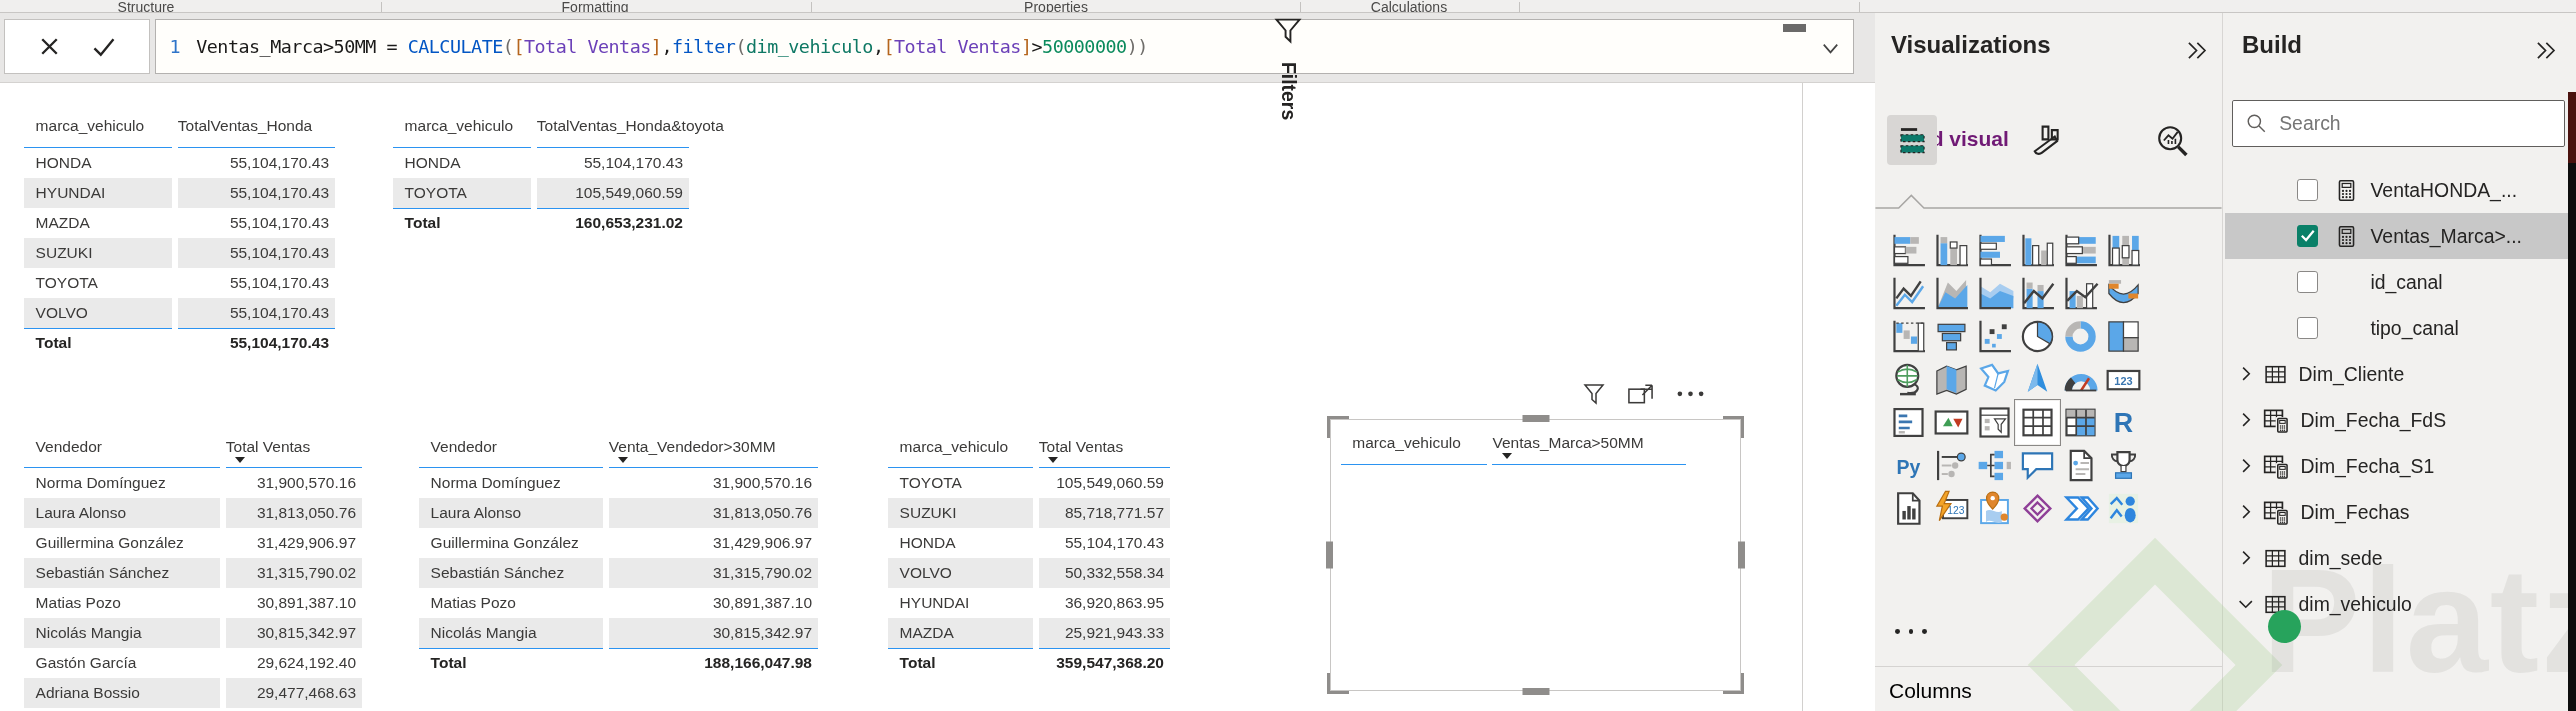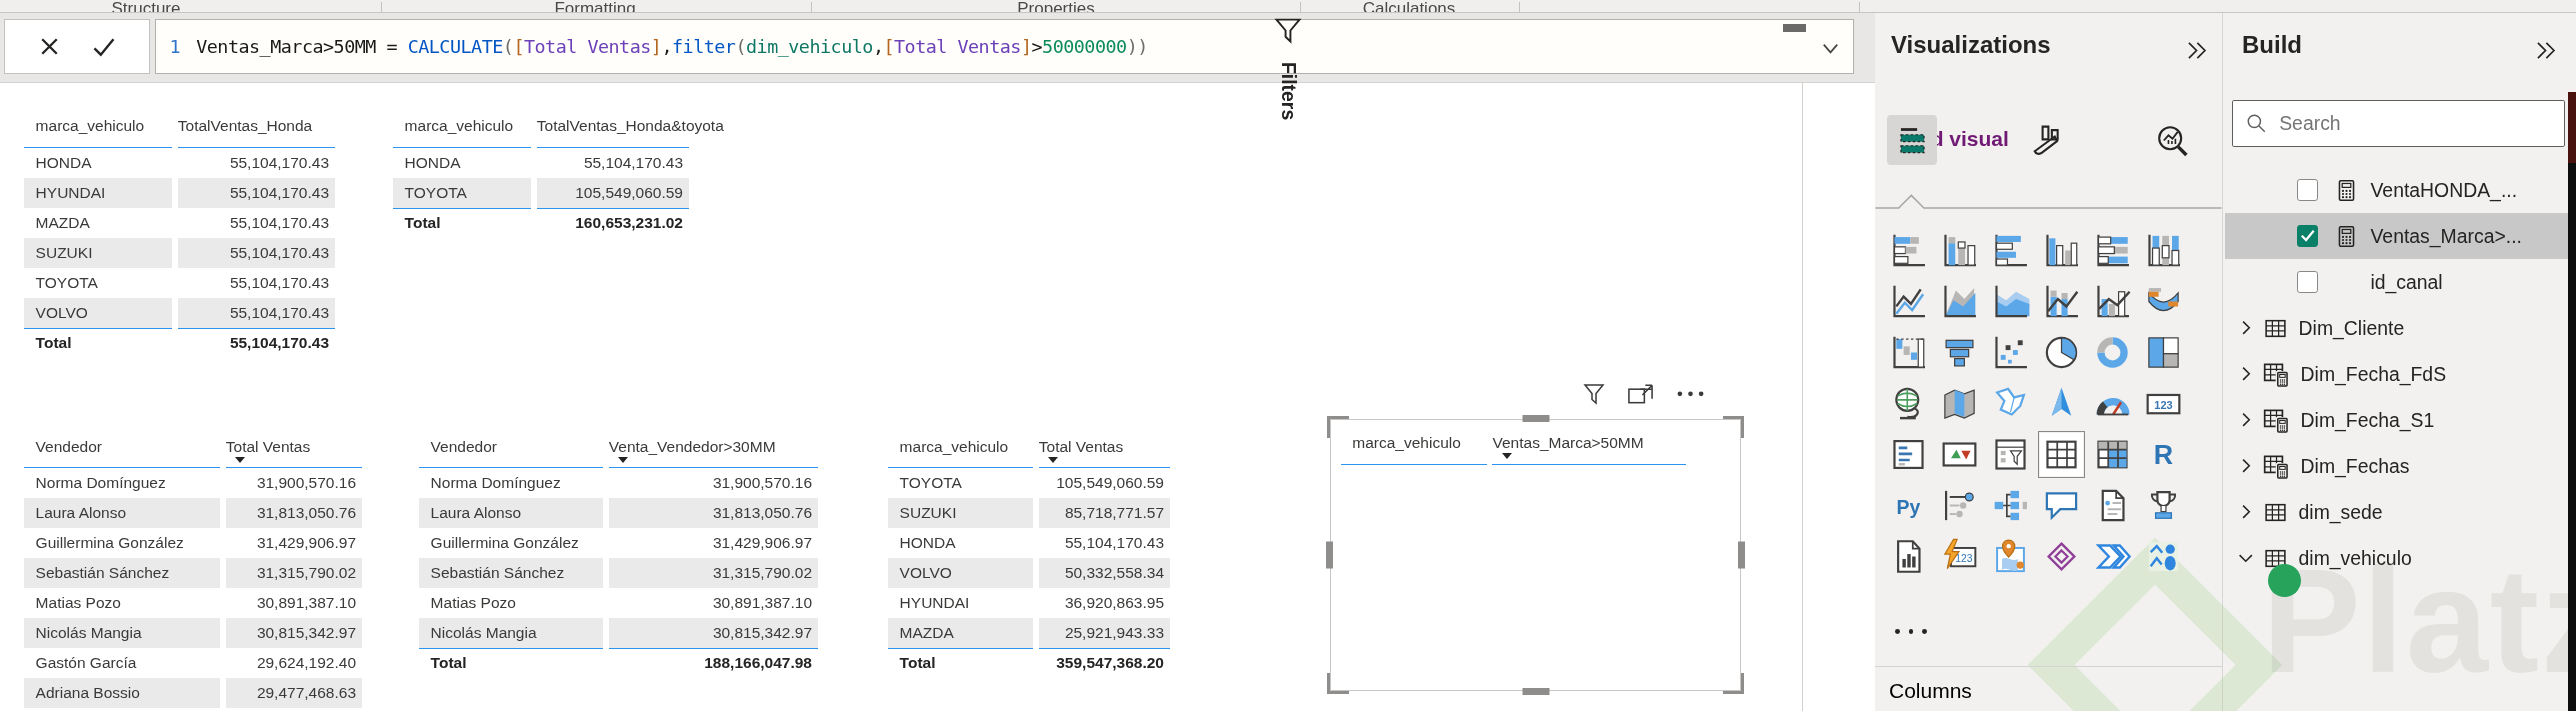--- a/index.html
+++ b/index.html
@@ -4,21 +4,21 @@
 <style>
   * { margin:0; padding:0; box-sizing:border-box; }
   html,body { width:2576px; height:711px; overflow:hidden; background:#fff;
     font-family:"Liberation Sans", sans-serif; color:#252423; }
   .abs { position:absolute; }
 
   
   .ribbon-strip { position:absolute; left:0; top:0; width:2576px; height:12.6px;
     background:#f0efee; border-bottom:1px solid #c8c6c4; overflow:hidden; }
   .ribbon-label { position:absolute; top:-1px; transform:translateX(-50%);
-    font-size:17px; color:#4a4948; white-space:nowrap; }
+    font-size:14px; color:#4a4948; white-space:nowrap; }
   .ribbon-sep { position:absolute; top:1.9px; width:1px; height:9.7px; background:#c4c2c0; }
 
   
   .formula-region { position:absolute; left:0; top:12.6px; width:1879px; height:70px;
     background:#e8e7e6; border-bottom:1px solid #d4d2d0; }
   .fx-commitbox { position:absolute; left:3.9px; top:6.8px; width:146px; height:55px;
     background:#fff; border:1.9px solid #c3c1bf; display:flex; align-items:center;
     justify-content:space-around; padding:0 17.5px; }
   .fx-inputbox { position:absolute; left:155px; top:6.8px; width:1699px; height:55px;
     background:#fffefb; border:1.9px solid #b3b1af; display:flex; align-items:center; }
@@ -75,21 +75,21 @@
 
   
   .viz-pane { position:absolute; left:1875px; top:12.6px; width:347px; height:699px; background:#f2f1ef; }
   .pane-title { position:absolute; font-size:24px; font-weight:700; color:#252423; }
   .pane-collapse { position:absolute; cursor:pointer; }
   .build-label { position:absolute; font-size:21px; font-weight:600; color:#701a75;margin-top:40px; }
   .viz-tab { position:absolute; width:50px; height:50px; border-radius:3.9px;
     display:flex; align-items:center; justify-content:center; cursor:pointer; }
   .viz-tab.selected { background:#d8d6d4; }
   .viz-gallery { position:absolute; left:1887px; top:229px; width:330px;
-    display:grid; grid-template-columns:repeat(6,43px); gap:8px; }
+    display:grid; grid-template-columns:repeat(6,43px); gap:0; }
   .viz-cell { width:43px; height:43px; display:flex; align-items:center; justify-content:center; cursor:pointer; }
   .viz-cell.selected { outline:1.9px solid #8a8886; outline-offset:1px; background:#fff; }
   .more-dots { position:absolute; left:1895px; top:629px; display:flex; gap:8.7px; cursor:pointer; }
   .more-dots i { width:4.9px; height:4.9px; border-radius:50%; background:#252423; }
   .viz-divider { position:absolute; left:1875px; top:666px; width:347px; height:1px; background:#d5d3d1; }
   .columns-label { position:absolute; left:1889px; top:679px; font-size:21px; color:#000000; }
 
   
   .data-pane { position:absolute; left:2222px; top:12.6px; width:354px; height:699px;
     background:#f2f1ef; border-left:1px solid #d8d6d4; }
@@ -850,20 +850,24 @@
           </g>
         </svg>
       </span>
       <span class="row-label" style="margin-left: 11.6px;">Ventas_Marca&gt;...</span>
     </div>
     <div class="data-row">
       <span class="cb" style="margin-left: 72px;"></span>
       <span class="row-label" style="margin-left: 52px;">id_canal</span>
     </div>
     <div class="data-row">
+      <span class="cb" style="margin-left: 72px;"></span>
+      <span class="row-label" style="margin-left: 52px;">tipo_canal</span>
+    </div>
+    <div class="data-row">
       <span style="margin-left: 11.6px;">
         <svg width="17.5" height="17.5" viewBox="0 0 20 20" fill="none">
           <path d="M7 3l7 7-7 7" stroke="#252423" stroke-width="1.8"></path>
         </svg>
       </span>
       <span style="margin-left: 7.8px;">
         <svg width="27" height="25" viewBox="0 0 32 32" fill="none">
           <rect x="4" y="6" width="24" height="20" stroke="#252423" stroke-width="2"></rect>
           <path d="M4 12.5h24M4 19h24M12 6v20M20 6v20" stroke="#252423" stroke-width="1.6"></path>
         </svg>

